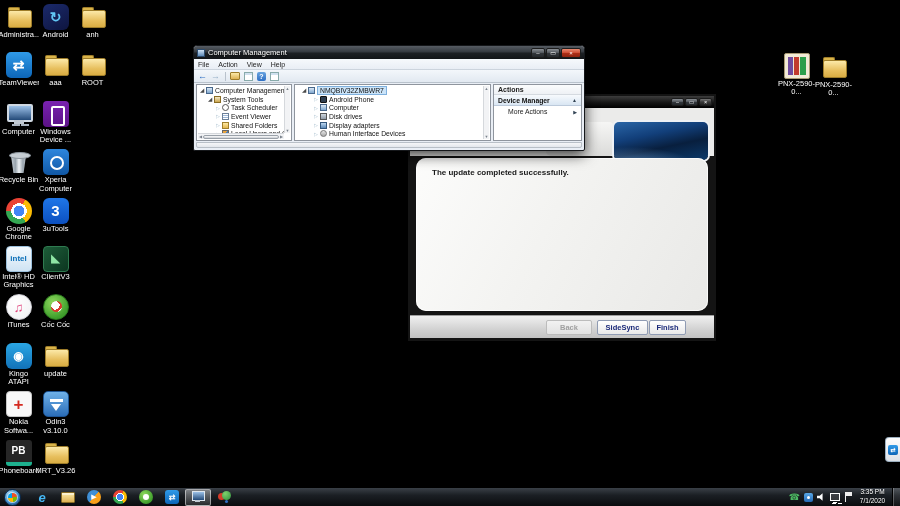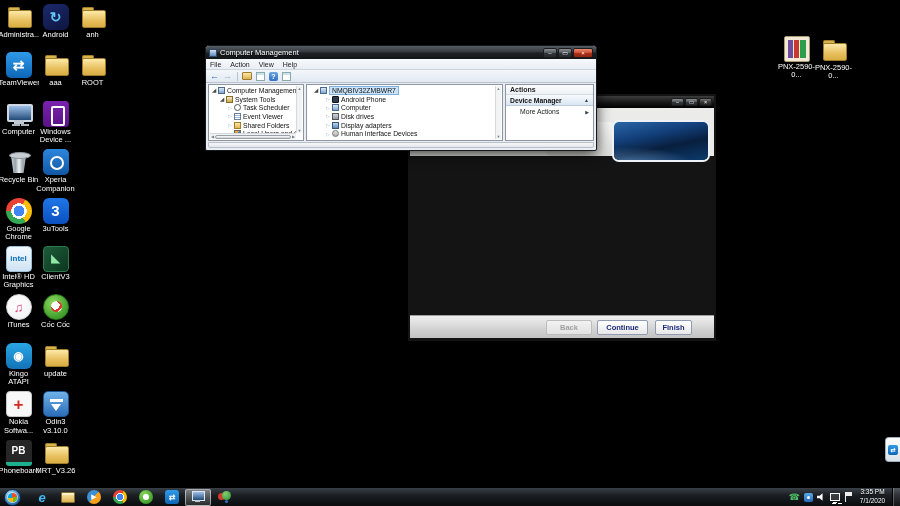--- a/index.html
+++ b/index.html
@@ -45,28 +45,28 @@
   .ic-clientv3{background:linear-gradient(135deg,#1d5c38,#0c3620);border-radius:4px;border:1px solid #2f7b50;}
   .ic-clientv3::after{content:'◣';color:#8fe6a5;font-size:11px;}
   .ic-coccoc{border-radius:50%;background:radial-gradient(circle at 38% 32%,#8fd95e,#3f9e2c 70%);border:1px solid #2c7b1e;}
   .ic-coccoc::after{content:'';position:absolute;left:7px;top:6px;width:11px;height:11px;border-radius:50%;background:radial-gradient(circle at 40% 40%,#fff 0 45%,#d9382e 45% 70%,#fff 70%);}
   .ic-odin{background:linear-gradient(#6fb1e8,#2b6db8);border-radius:5px;border:1px solid #1d5596;}
   .ic-odin::before{content:'';position:absolute;left:6px;top:7px;width:13px;height:3px;background:#fff;}
   .ic-odin::after{content:'';position:absolute;left:7px;top:12px;border:5px solid rgba(0,0,0,0);border-top:7px solid #fff;}
   .ic-rar{background:#f2ead6;border:1px solid #a89a74;border-radius:2px;margin-top:1px;}
   .ic-rar::after{content:'';position:absolute;inset:3px;background:linear-gradient(90deg,#6f4b9e 0 28%,#f2ead6 28% 34%,#c23b2e 34% 62%,#f2ead6 62% 68%,#2c9e4b 68% 100%);}
 
-  .right-icons{position:absolute;left:778px;top:35px;display:flex;}
+  .right-icons{position:absolute;left:778px;top:52px;display:flex;}
 
   
   .winbtn{width:14px;height:10px;border:1px solid #1c1c1c;border-radius:2px;background:linear-gradient(#8a8f94,#4f545a 50%,#33373c 50%,#24282c);color:#fff;font-size:6px;line-height:8px;text-align:center;margin-left:1px;}
   .winbtn.close{background:linear-gradient(#e88a70,#cf4c33 50%,#b03018 50%,#8f2410);width:20px;}
 
   
-  .cm{position:absolute;left:193px;top:45px;width:392px;height:106px;border:1px solid #15171a;border-radius:4px 4px 2px 2px;background:#e9eef5;box-shadow:0 4px 14px rgba(0,0,0,.75);z-index:5;margin-left:12px;}
+  .cm{position:absolute;left:193px;top:45px;width:392px;height:106px;border:1px solid #15171a;border-radius:4px 4px 2px 2px;background:#e9eef5;box-shadow:0 4px 14px rgba(0,0,0,.75);z-index:5;}
   .cm-title{height:13px;background:linear-gradient(#565c63,#33383e 48%,#1d2125 52%,#121518);border-radius:3px 3px 0 0;display:flex;align-items:center;padding:0 3px;color:#fff;font-size:7.5px;}
   .cm-title .appico{width:8px;height:8px;background:linear-gradient(#cfe2f4,#5d89b8);border:1px solid #2c4a6b;margin-right:3px;}
   .cm-title .t{flex:1;text-shadow:0 1px 2px #000;}
   .cm-menu{height:11px;background:linear-gradient(#f6f9fc,#e9eef5);display:flex;align-items:center;padding-left:4px;font-size:7px;color:#222;border-bottom:1px solid #ccd4dd;}
   .cm-menu span{margin-right:9px;}
   .cm-tools{height:13px;background:linear-gradient(#f3f7fb,#e2e9f1);display:flex;align-items:center;padding-left:4px;border-bottom:1px solid #b9c2cc;font-size:9px;}
   .tbi{margin-right:4px;line-height:1;}
   .tb-back{color:#2f6fc4;font-weight:bold;}
   .tb-fwd{color:#9ab2c8;font-weight:bold;}
   .tb-sep{width:1px;height:9px;background:#b9c2cc;margin:0 4px 0 1px;}
@@ -113,21 +113,21 @@
   .d-title .winbtn.close{width:13px;background:linear-gradient(#777,#3a3a3a 50%,#222);}
   .d-head{position:absolute;left:2px;right:2px;top:14px;height:48px;background:#ebebea;}
   .d-grayshape{position:absolute;left:136px;top:14px;width:68px;height:34px;border-radius:5px;background:linear-gradient(#f6f6f5,#dbdbd9);}
   .d-banner{position:absolute;right:6px;top:14px;width:94px;height:38px;border-radius:5px;background:radial-gradient(130% 90% at 15% 115%,rgba(120,170,220,.65),rgba(0,0,0,0) 55%),linear-gradient(168deg,#2a66a8 0%,#123f7a 35%,#081f3e 62%,#0c3a6b 100%);box-shadow:0 0 0 2px #eef1f5;}
   .d-main{position:absolute;left:8px;right:8px;top:64px;bottom:30px;border-radius:10px;background:linear-gradient(118deg,#fcfcfb 0%,#f3f3f1 45%,#e9e9e7 100%);box-shadow:inset 0 0 0 1px rgba(255,255,255,.7);}
   .d-msg{padding:10px 0 0 16px;font-size:8px;font-weight:bold;color:#1a1a1a;}
   .d-btnbar{position:absolute;left:2px;right:2px;bottom:3px;height:23px;background:linear-gradient(#f0f0f0,#d2d2d2 60%,#c2c2c2);border-top:1px solid #9f9f9f;}
   .dbtn{position:absolute;top:4px;height:15px;border-radius:2px;font-size:7.5px;font-weight:bold;text-align:center;line-height:13px;background:linear-gradient(#fff,#e8e8e8);border:1px solid #8f9bb3;color:#1b2a7a;}
   .dbtn.back{right:122px;width:46px;color:#a0a0a0;border-color:#bcbcbc;background:linear-gradient(#f2f2f2,#e2e2e2);}
   .dbtn.cont{right:66px;width:51px;}
-  .dbtn.fin{right:22px;width:37px;}
+  .dbtn.fin{right:28px;width:37px;}
 
   
   .taskbar{position:absolute;left:0;right:0;bottom:0;height:19px;background:linear-gradient(#3a4047,#1b1f24 40%,#0a0c0e);border-top:1px solid #000;display:flex;align-items:center;z-index:10;}
   .orb{width:17px;height:17px;border-radius:50%;margin:0 8px 0 4px;background:radial-gradient(circle at 35% 28%,#b5dcf5,#3e8bc8 55%,#0d3f74);border:1px solid #0a2d52;display:flex;align-items:center;justify-content:center;}
   .orb::after{content:'';width:9px;height:9px;border-radius:50%;background:conic-gradient(#f25022 0 25%,#7fba00 0 50%,#ffb900 0 75%,#00a4ef 0 100%);box-shadow:0 0 0 1px rgba(255,255,255,.55);}
   .tbic{width:26px;height:17px;display:flex;align-items:center;justify-content:center;flex:none;}
   .mi{width:14px;height:14px;position:relative;display:flex;align-items:center;justify-content:center;}
   .mi-ie{color:#45b6f2;font-size:13px;font-weight:bold;font-style:italic;}
   .mi-folder{width:14px;height:11px;background:linear-gradient(#fce9a8,#ddb254);border:1px solid #8a6d25;border-radius:1px;box-shadow:inset 0 2px 0 rgba(255,255,255,.5);}
   .mi-wmp{border-radius:50%;background:conic-gradient(from 40deg,#f8a01b 0 50%,#3f8fd6 0 100%);}
@@ -212,21 +212,21 @@
     <div class="dcell">
         <span class="ic ic-folder"></span>
         <span class="lbl">aaa</span>
       </div>
     <div class="dcell">
         <span class="ic tile ic-wdrt"></span>
         <span class="lbl">Windows Device ...</span>
       </div>
     <div class="dcell">
         <span class="ic tile ic-xperia"></span>
-        <span class="lbl">Xperia Companion</span>
+        <span class="lbl">Xperia Computer</span>
       </div>
     <div class="dcell">
         <span class="ic tile ic-3u"></span>
         <span class="lbl">3uTools</span>
       </div>
     <div class="dcell">
         <span class="ic tile ic-clientv3"></span>
         <span class="lbl">ClientV3</span>
       </div>
     <div class="dcell">
@@ -269,23 +269,26 @@
   <div class="dlg">
     <div class="d-title">
       <span class="winbtn">–</span>
       <span class="winbtn">▭</span>
       <span class="winbtn close">×</span>
     </div>
     <div class="d-head">
       <div class="d-grayshape"></div>
       <div class="d-banner"></div>
     </div>
+    <div class="d-main">
+      <div class="d-msg">The update completed successfully.</div>
+    </div>
     <div class="d-btnbar">
       <div class="dbtn back">Back</div>
-      <div class="dbtn cont">Continue</div>
+      <div class="dbtn cont">SideSync</div>
       <div class="dbtn fin">Finish</div>
     </div>
   </div>
 
   <div class="cm">
     <div class="cm-title">
       <span class="appico"></span>
       <span class="t">Computer Management</span>
       <span class="winbtn">–</span>
       <span class="winbtn">▭</span>

